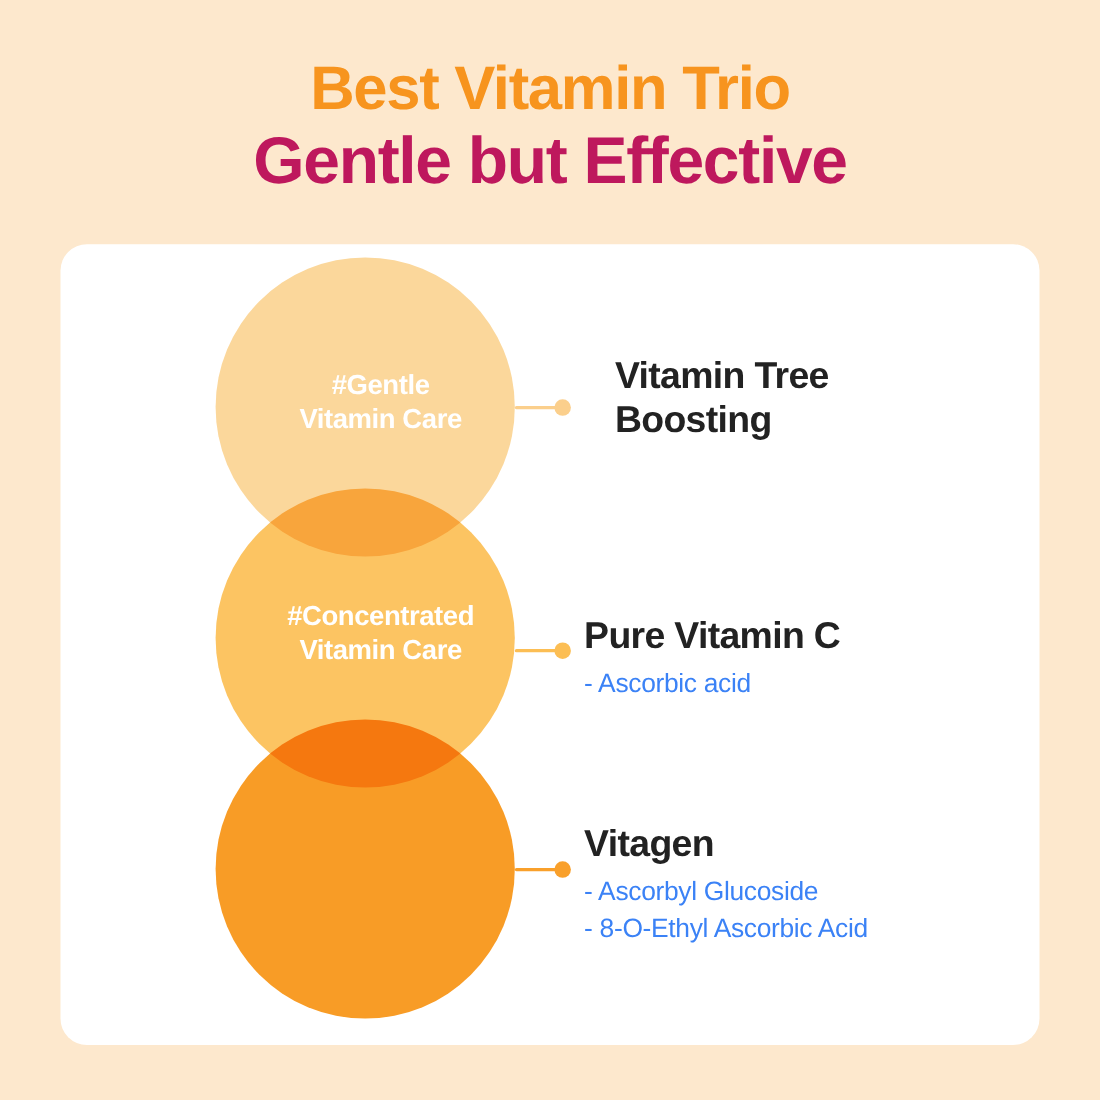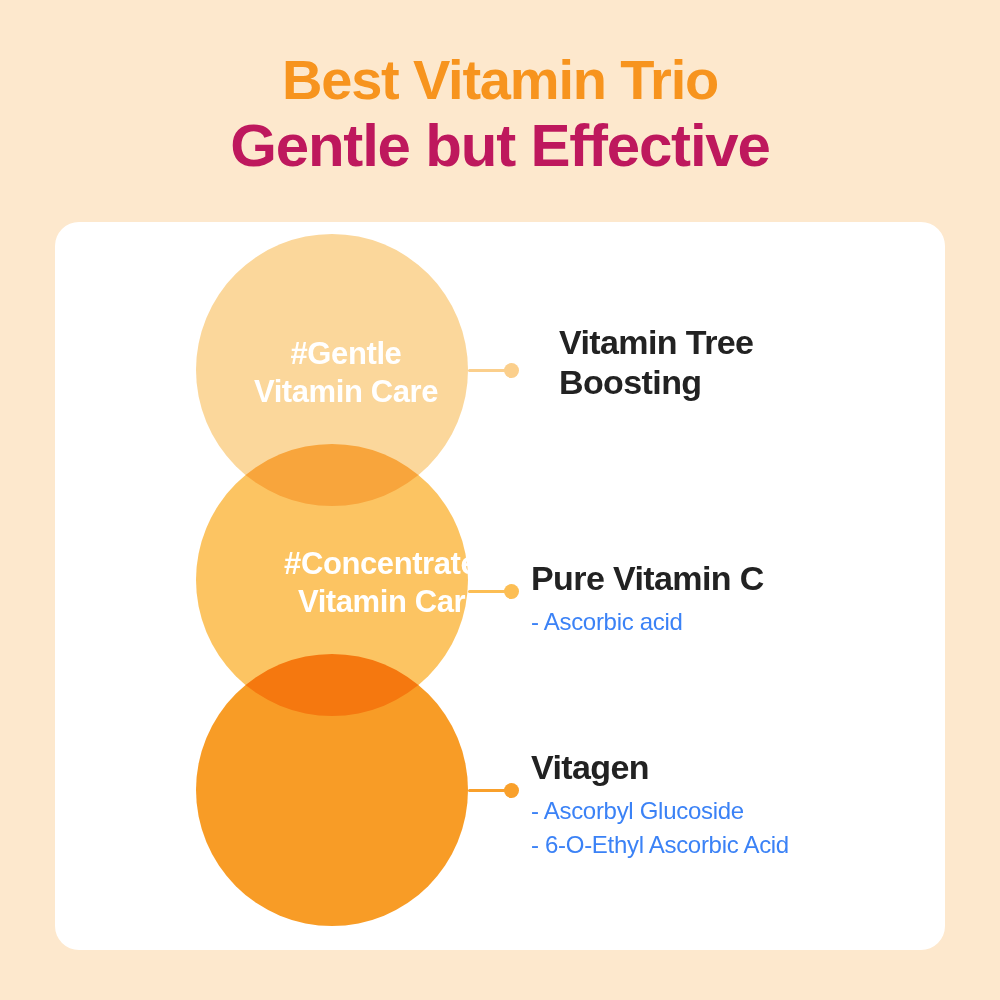--- a/index.html
+++ b/index.html
@@ -79,29 +79,29 @@
   }
   .circle-1 { left: 141px; top: 12px;  background: #fbd79b; }
   .circle-2 { left: 141px; top: 222px; background: #fcc462; }
   .circle-3 { left: 141px; top: 432px; background: #f89c26; }
 
   .circle-label {
     position: absolute;
     width: 300px;
     text-align: center;
     color: #ffffff;
-    font-size: 31px;
+    font-size: 25px;
     font-weight: bold;
     line-height: 1.22;
     letter-spacing: -0.4px;
     z-index: 5;
   }
   .circle-label span { display: block; }
   .label-1 { left: 141px; top: 113px; }
-  .label-2 { left: 141px; top: 323px; padding-left: 44px; }
+  .label-2 { left: 141px; top: 323px; }
   .label-3 { left: 141px; top: 533px; }
 
   
   .connector {
     position: absolute;
     z-index: 6;
   }
   .connector .line {
     position: absolute;
     left: 0;
@@ -210,18 +210,18 @@
         <div>- Ascorbic acid</div>
       </div>
     </div>
 
     <div class="info info-3">
       <div class="info-title">
         <span>Vitagen</span>
       </div>
       <div class="info-sub">
         <div>- Ascorbyl Glucoside</div>
-        <div>- 6-O-Ethyl Ascorbic Acid</div>
+        <div>- 8-O-Ethyl Ascorbic Acid</div>
       </div>
     </div>
 
   </div>
 </div>
 
 </body></html>

